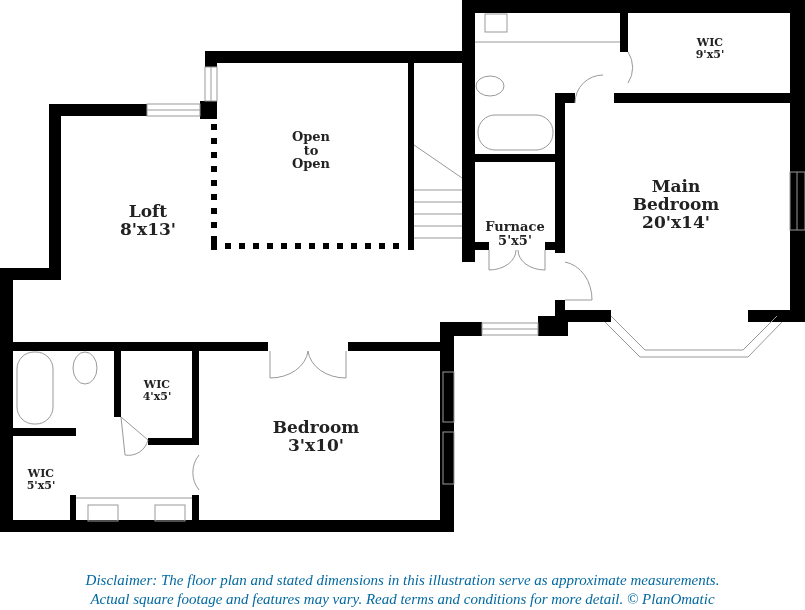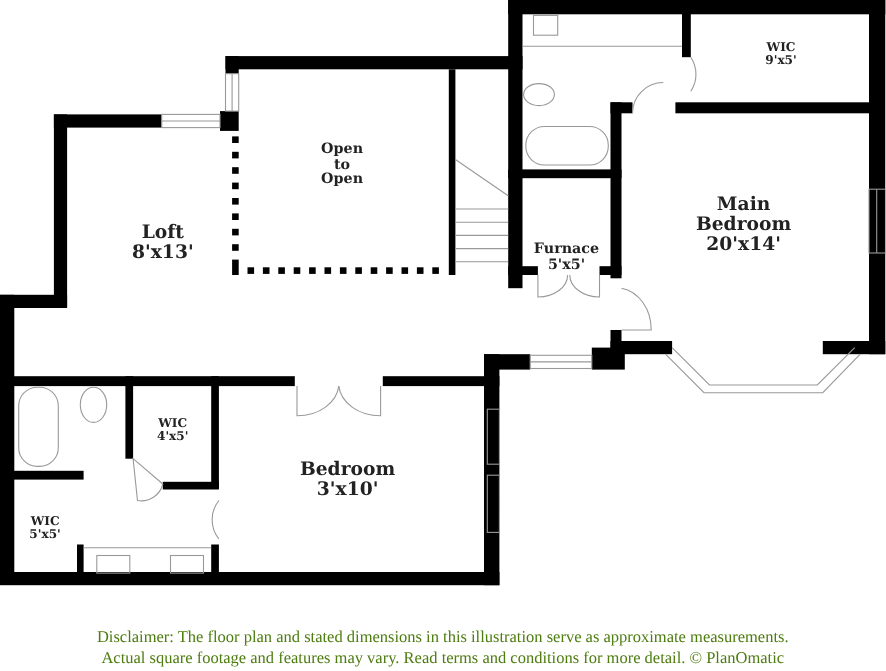--- a/index.html
+++ b/index.html
@@ -2,21 +2,21 @@
 <html><head>
 <meta charset="utf-8">
 <style>
   html,body{margin:0;padding:0;background:#fff;}
   body{width:805px;height:610px;position:relative;overflow:hidden;font-family:"DejaVu Serif",serif;}
   svg{position:absolute;left:0;top:0;}
   .label{position:absolute;text-align:center;font-family:"DejaVu Serif",serif;font-weight:bold;color:#222;line-height:1.05;transform:translate(-50%,-50%);white-space:nowrap;}
   .lg{font-size:17px;text-align:center;}
   .md{font-size:11px;}
   .sm{font-size:13px;}
-  .disc{position:absolute;left:0;width:805px;text-align:center;font-family:"Liberation Serif",serif;font-size:15px;color:#4d7c0f;line-height:19px;}
+  .disc{position:absolute;left:0;width:805px;text-align:center;font-family:"Liberation Serif",serif;font-size:15px;color:#0369a1;line-height:19px;font-style:italic;}
 </style>
 </head>
 <body>
 
 <svg width="805" height="610" viewBox="0 0 805 610">
   <g fill="#000">
 
     <rect x="462" y="0" width="343" height="13"></rect>
     <rect x="462" y="0" width="13" height="62"></rect>
     <rect x="790" y="0" width="15" height="322"></rect>

